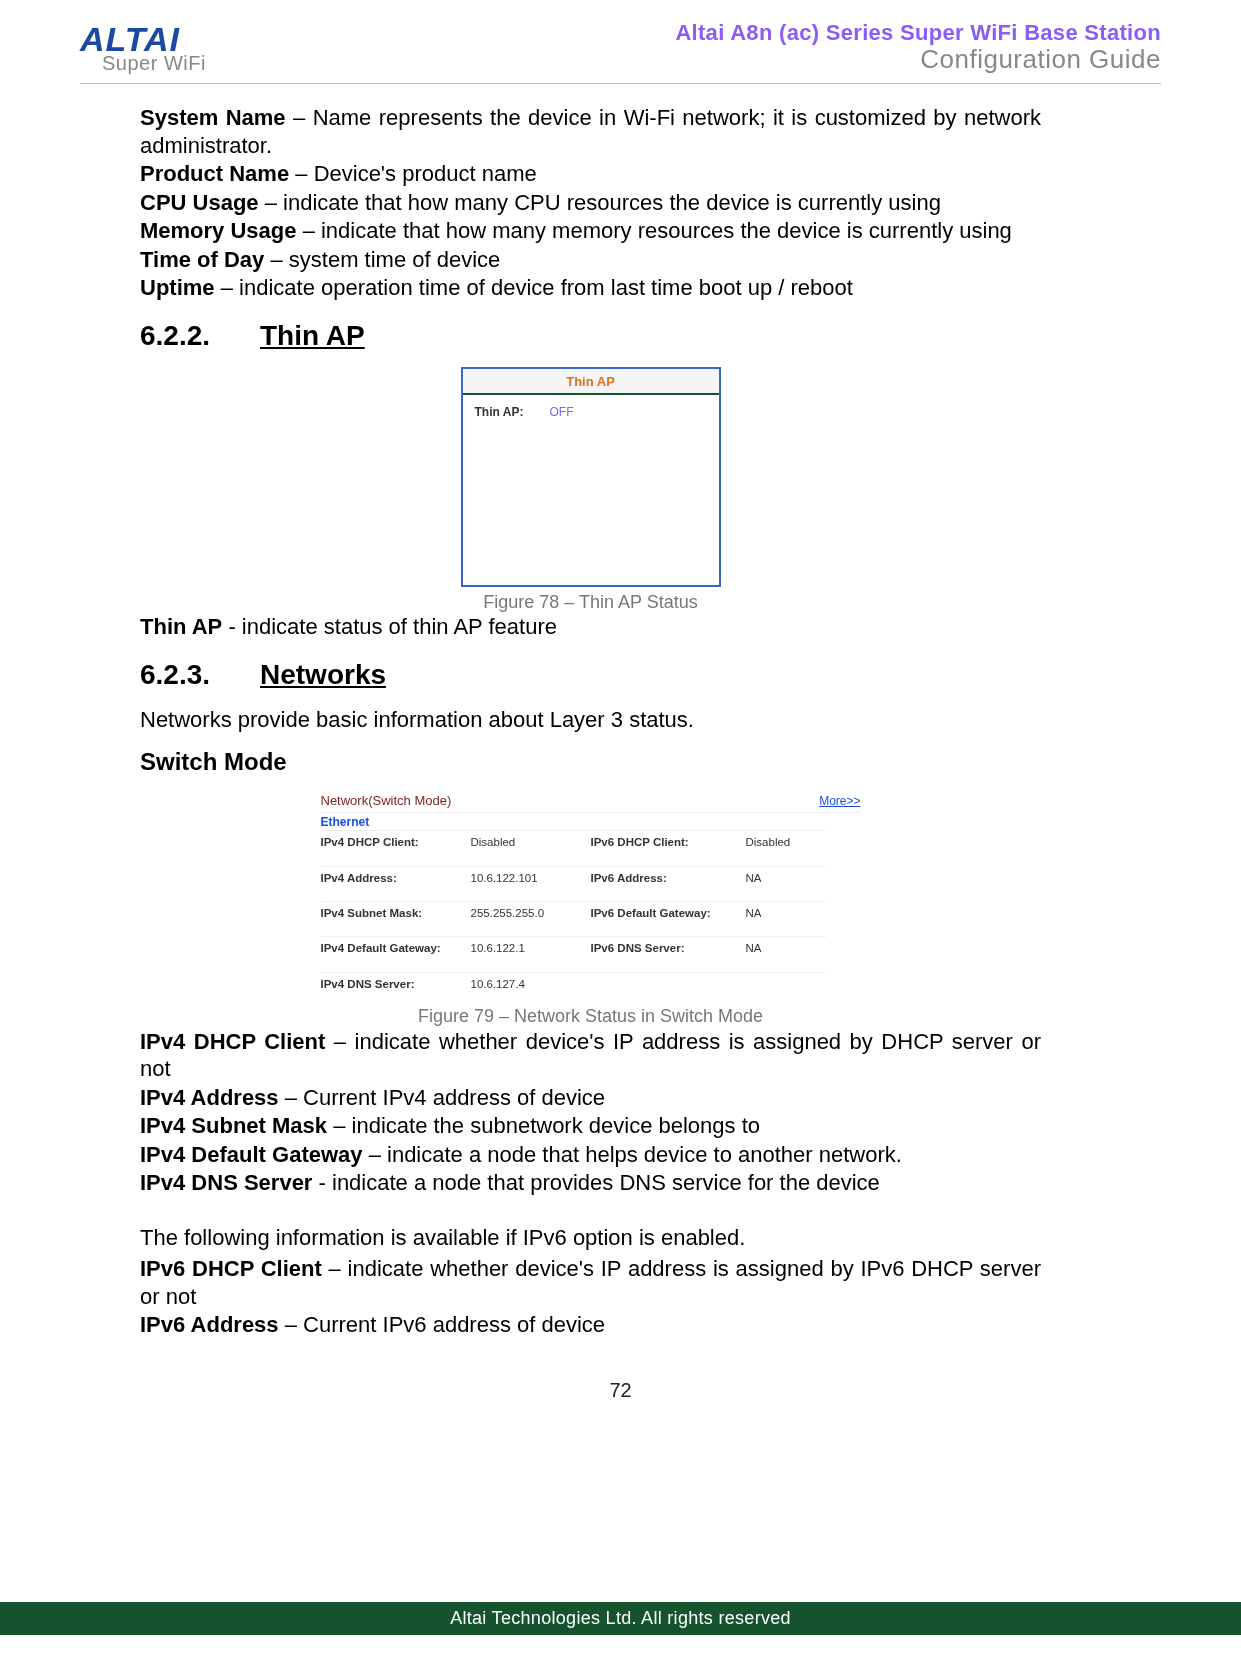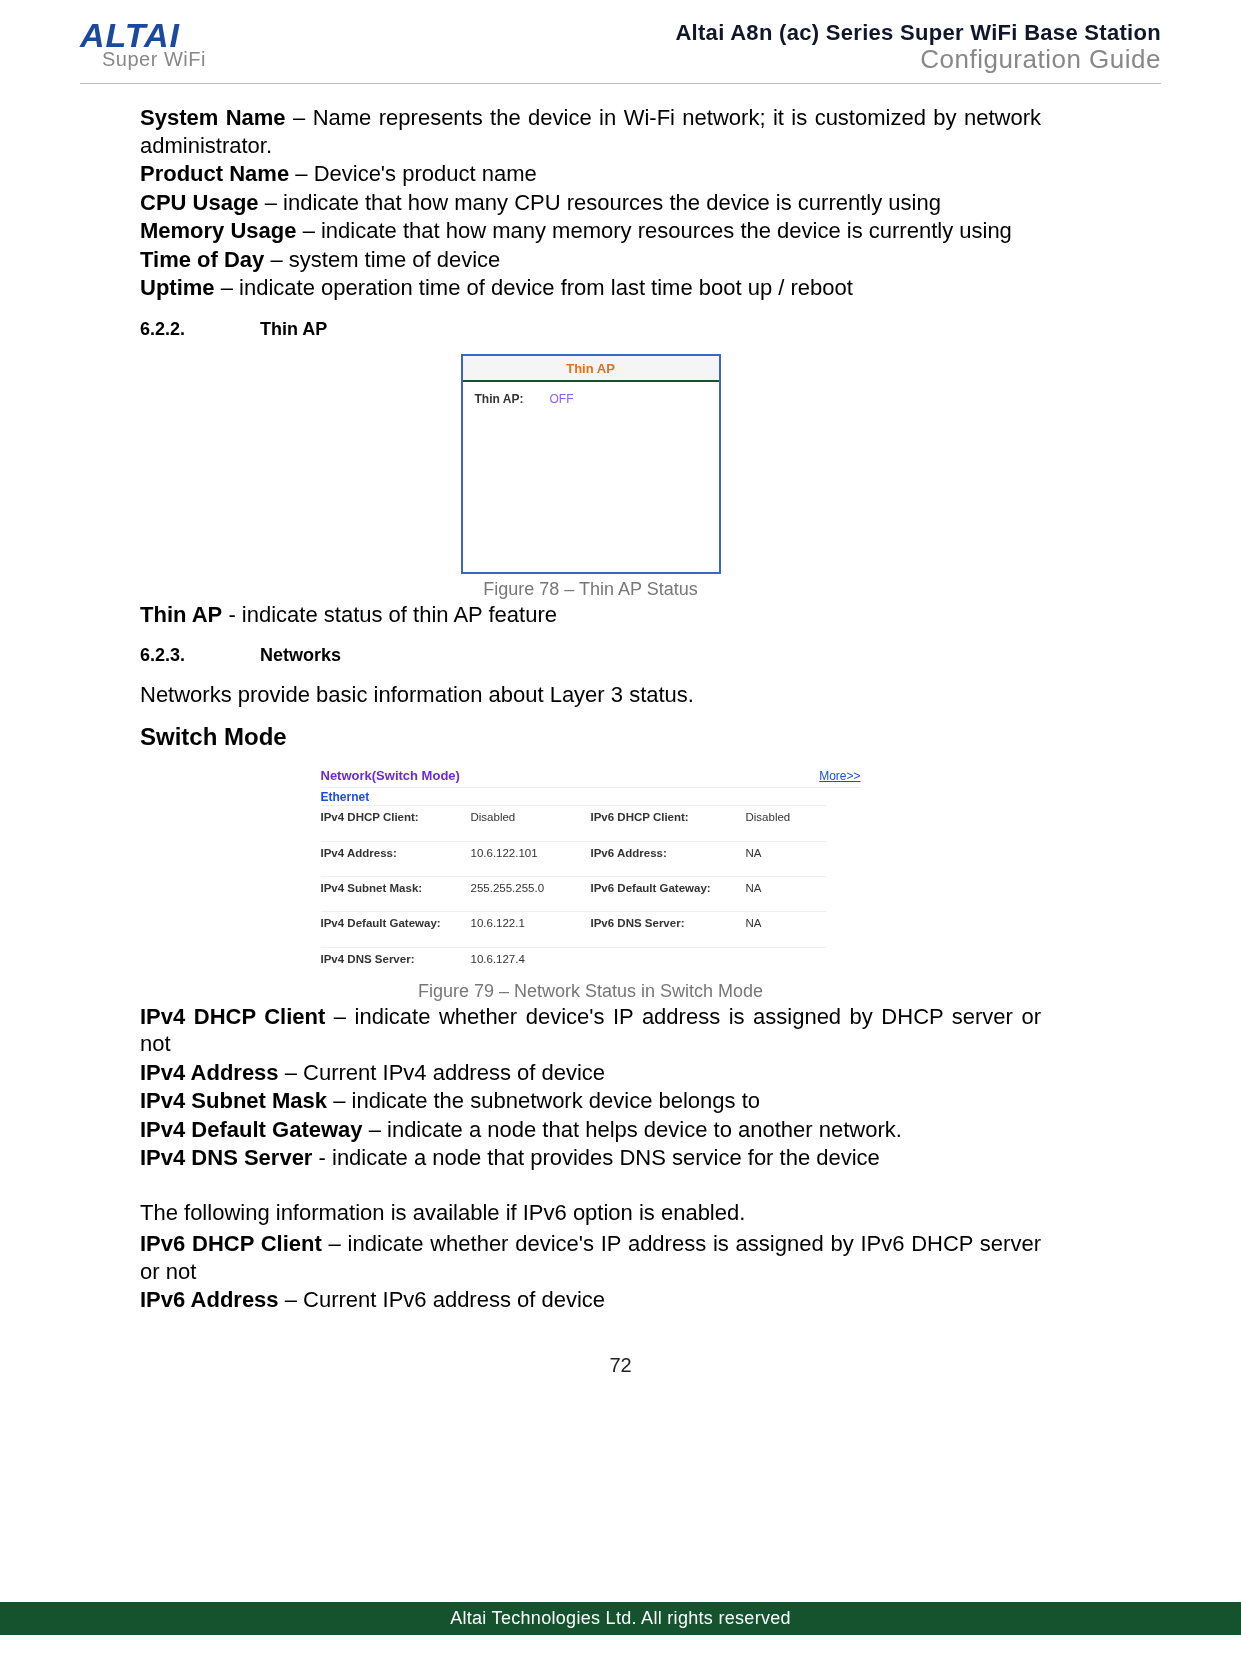--- a/index.html
+++ b/index.html
@@ -11,21 +11,21 @@
     color: #000;
   }
   .page {
     padding: 20px 80px 0 80px;
     min-height: 1600px;
     position: relative;
   }
   .header {
     display: flex;
     justify-content: space-between;
-    align-items: flex-start;
+    align-items: flex-end;
     padding-bottom: 8px;
     border-bottom: 1px solid #bbb;
     margin-bottom: 20px;
   }
   .logo-block { }
   .logo-text {
     font-size: 34px;
     font-weight: 900;
     letter-spacing: 1px;
     color: #1a4aa0;
@@ -34,44 +34,45 @@
   }
   .logo-sub {
     font-size: 20px;
     color: #888;
     margin-left: 22px;
     letter-spacing: 0.5px;
     margin-top: -3px;
   }
   .header-right { text-align: right; }
   .hdr-title1 {
-    color: #0f172a;
+    color: #8b5cf6;
     font-weight: bold;
     font-size: 22px;
     letter-spacing: 0.3px;
   }
   .hdr-title2 {
     color: #888;
     font-size: 26px;
     letter-spacing: 0.5px;
     margin-top: -2px;
   }
   .content {
     margin-left: 60px;
     margin-right: 120px;
     font-size: 22px;
     line-height: 1.25;
   }
   .def-item { margin-bottom: 1px; text-align: justify; }
   .def-item b { font-weight: 800; }
   .h3 {
-    font-size: 18px;
+    font-size: 28px;
     font-weight: 800;
     margin-top: 16px;
     margin-bottom: 14px;
+    text-decoration: underline;
   }
   .h3 .num { display: inline-block; width: 120px; }
   .h4 { font-size: 24px; font-weight: 800; margin-top: 14px; margin-bottom: 12px; }
   .fig-caption { color: #777; font-size: 18px; text-align: center; margin-top: 4px; }
   .fig-wrap { text-align: center; margin-top: 10px; }
   .thinap-panel {
     display: inline-block;
     border: 2px solid #3a67c4;
     width: 260px;
     height: 220px;
@@ -99,22 +100,22 @@
   .net-panel {
     display: inline-block;
     width: 560px;
     text-align: left;
     background: #fff;
     font-size: 12px;
     padding: 4px 10px 6px 10px;
   }
   .net-head-row { display: flex; justify-content: space-between; align-items: baseline; }
   .net-head {
-    color: #6d28d9;
-    font-weight: bold;
+    color: #7f1d1d;
+    font-weight: normal;
     font-size: 13px;
   }
   .more-link {
     color: #1a4ee0;
     font-size: 12px;
     text-decoration: underline;
     cursor: pointer;
   }
   .eth-head {
     color: #1a4ee0;

